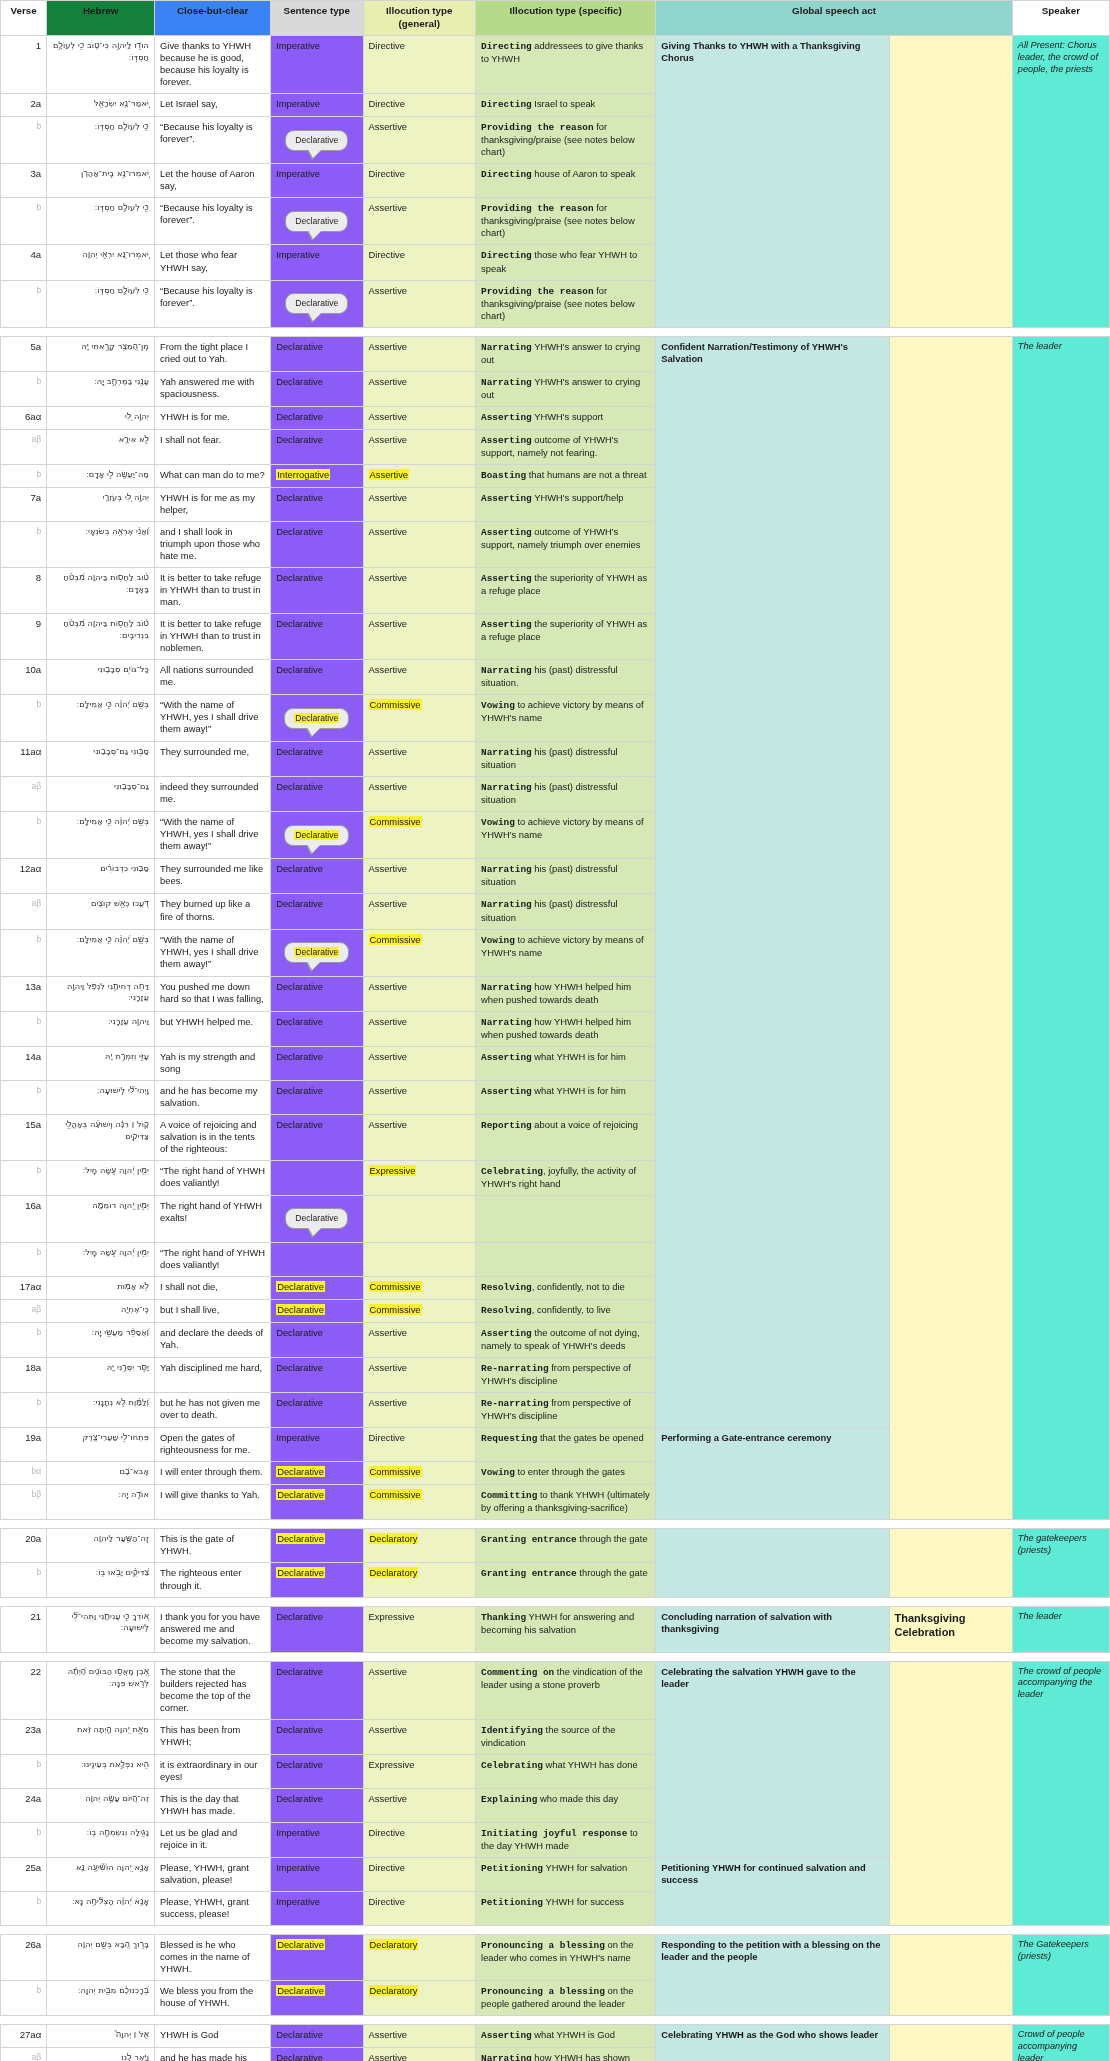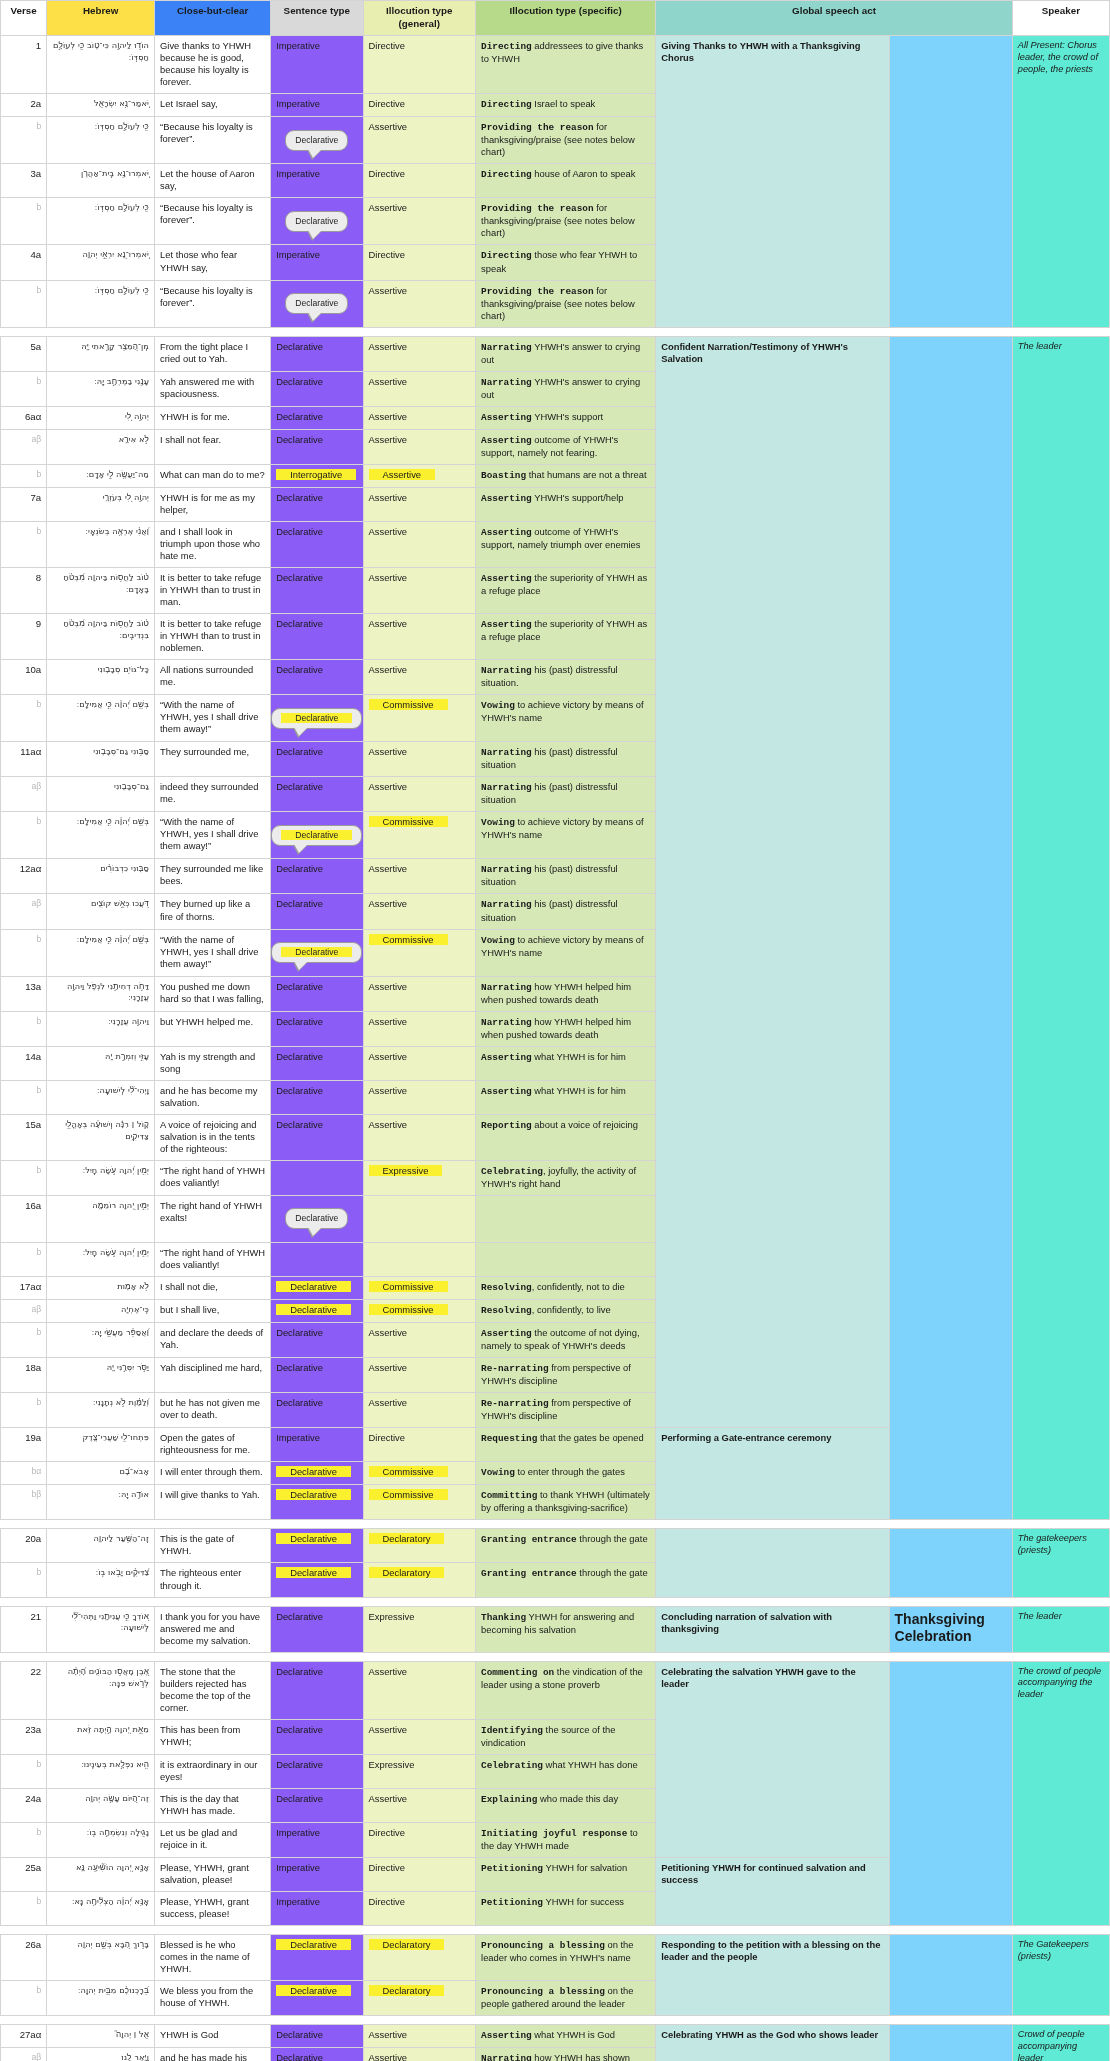--- a/index.html
+++ b/index.html
@@ -41,46 +41,46 @@
   
   thead th {
     font-weight: bold;
     text-align: center;
     font-size: 9.8px;
     padding: 5px 4px 6px 4px;
     border: 1px solid #c8c8c8;
     vertical-align: middle;
   }
   th.h-verse   { background: #ffffff; }
-  th.h-heb     { background: #fde047; }
+  th.h-heb     { background: #15803d; }
   th.h-cbc     { background: #3b82f6; }
   th.h-sent    { background: #d9d9d9; }
   th.h-illgen  { background: #e8eeaf; }
   th.h-illspec { background: #b7d98a; }
   th.h-global  { background: #8fd5cb; }
   th.h-speaker { background: #ffffff; }
 
   
   td.verse   { background:#fff; text-align:right; padding-right:7px; font-size:9.6px; color:#222; }
   td.verse.sub { color:#b9b9b9; font-size:8.6px; }
   td.heb     { background:#fff; direction:rtl; font-size:8.2px;
                font-family:"DejaVu Sans", sans-serif; color:#2b2b2b; line-height:1.45;
                letter-spacing:0.1px; }
   td.cbc     { background:#fff; font-size:9.4px; }
   td.sent    { background:#8b5cf6; font-size:9.4px; position:relative; }
   td.illgen  { background:#eef3c4; font-size:9.4px; }
   td.illspec { background:#d5e8b6; font-size:9.4px; }
   td.global  { background:#c3e7e2; font-size:9.4px; font-weight:bold; }
-  td.global2 { background:#7dd3fc; font-size:14px; font-weight:bold; }
+  td.global2 { background:#fef9c3; font-size:11px; font-weight:bold; }
   td.speaker { background:#5eead4; font-size:9.2px;font-style:italic; }
 
   td.illspec b, td.illspec strong { font-weight:bold;font-family:Liberation Mono, monospace; }
 
   
-  .hl { background:#fbf02e; padding:0 14px; }
+  .hl { background:#fbf02e; padding:0 1px; }
 
   
   tr.spacer td {
     height: 9px;
     padding: 0;
     border: none;
     background: #ffffff;
   }
 
   

